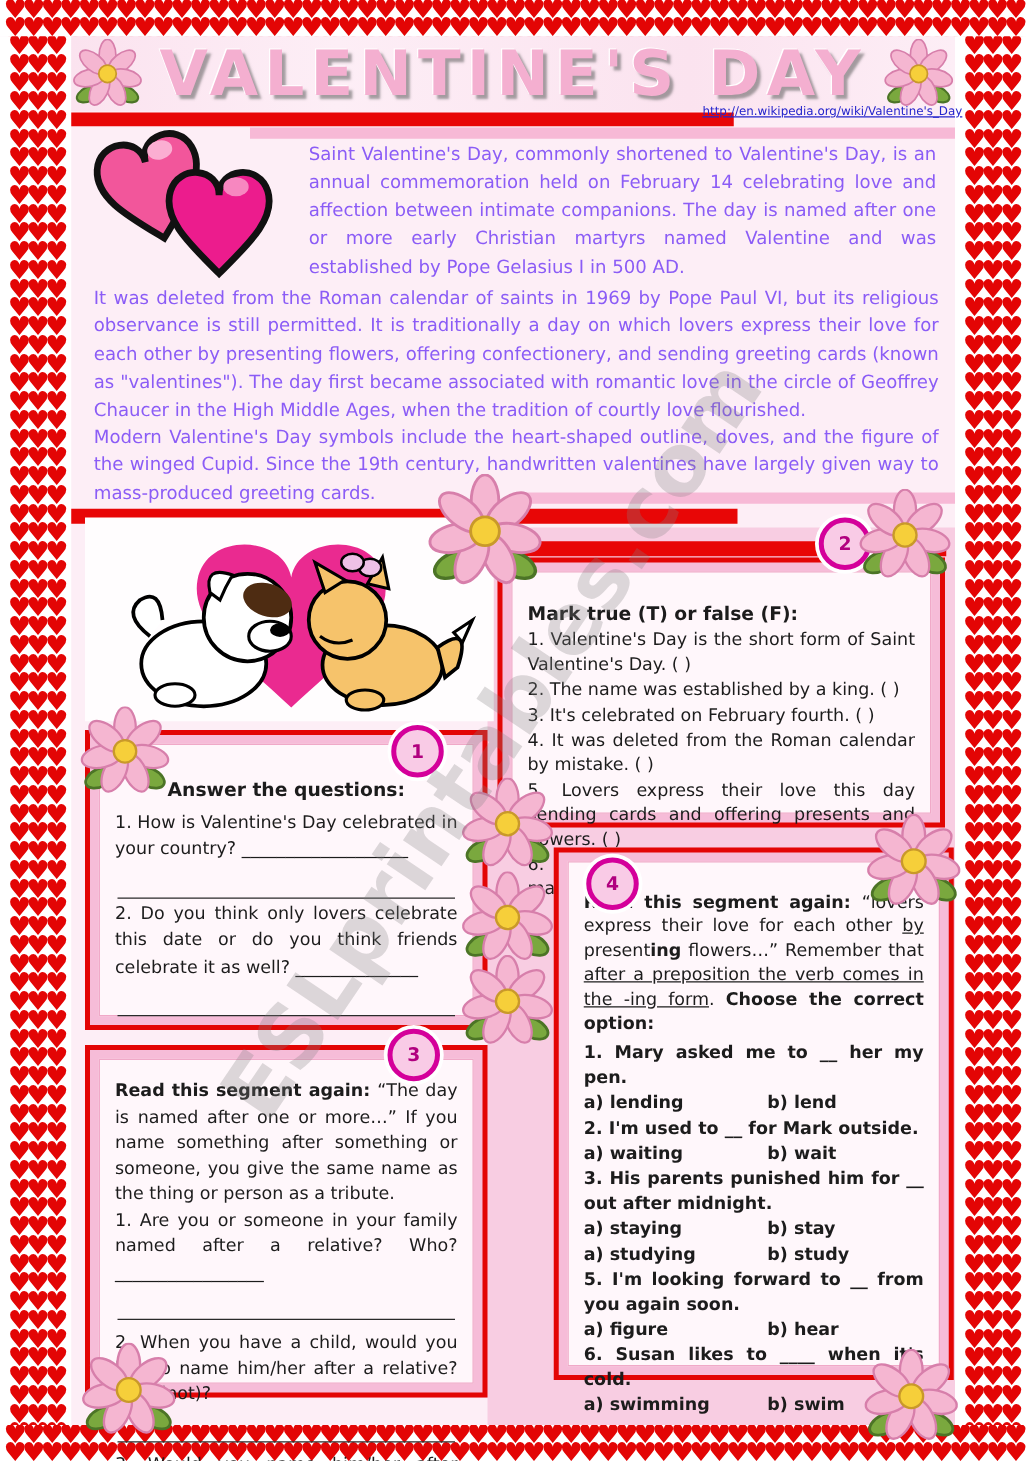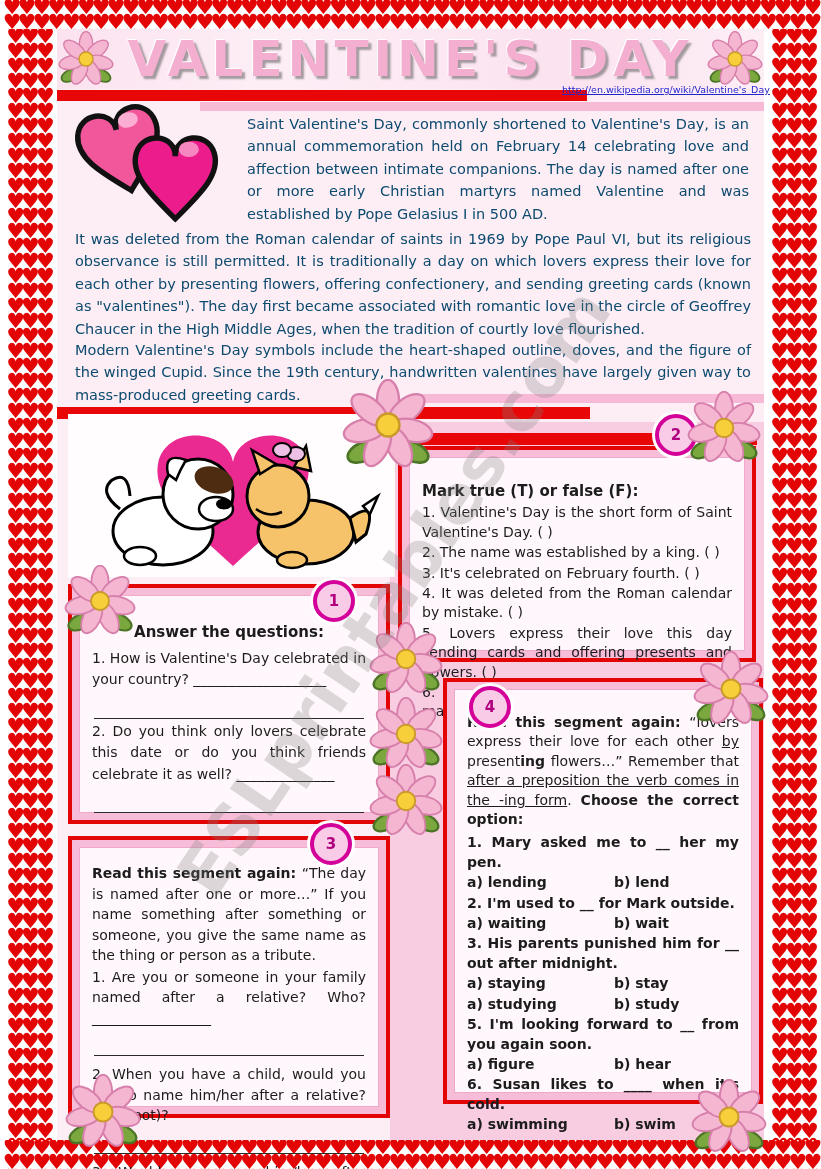--- a/index.html
+++ b/index.html
@@ -20,21 +20,21 @@
              display:flex;align-items:center;justify-content:center;gap:14px;}
   .bigtitle{font-size:50px;font-weight:bold;letter-spacing:5px;color:#f4afd0;
             text-shadow:-1px -1px 0 #ffffff,3px 3px 2px rgba(90,90,90,.55);white-space:nowrap;}
 
   .redbar{position:absolute;background:#e80606;}
   .pinkbar{position:absolute;background:#f7b9d6;}
   .srclink{position:absolute;left:562px;top:84px;width:170px;font-size:9.5px;color:#2424cc;
            text-decoration:underline;white-space:nowrap;}
 
   
-  .intro-p{position:absolute;color:#0c4a6e;font-size:14.5px;line-height:22.4px;text-align:justify;}
+  .intro-p{position:absolute;color:#8b5cf6;font-size:14.5px;line-height:22.4px;text-align:justify;}
   #p1{left:247px;top:113px;width:502px;}
   #p2{left:75px;top:228px;width:676px;}
   #p3{left:75px;top:339px;width:676px;}
 
   .decor{position:absolute;}
 
   
   .watermark{position:absolute;left:-30px;top:560px;width:900px;text-align:center;
              font-size:68px;font-weight:bold;color:rgba(130,130,130,0.28);
              transform:rotate(-56deg);transform-origin:430px 60px;pointer-events:none;z-index:40;}

